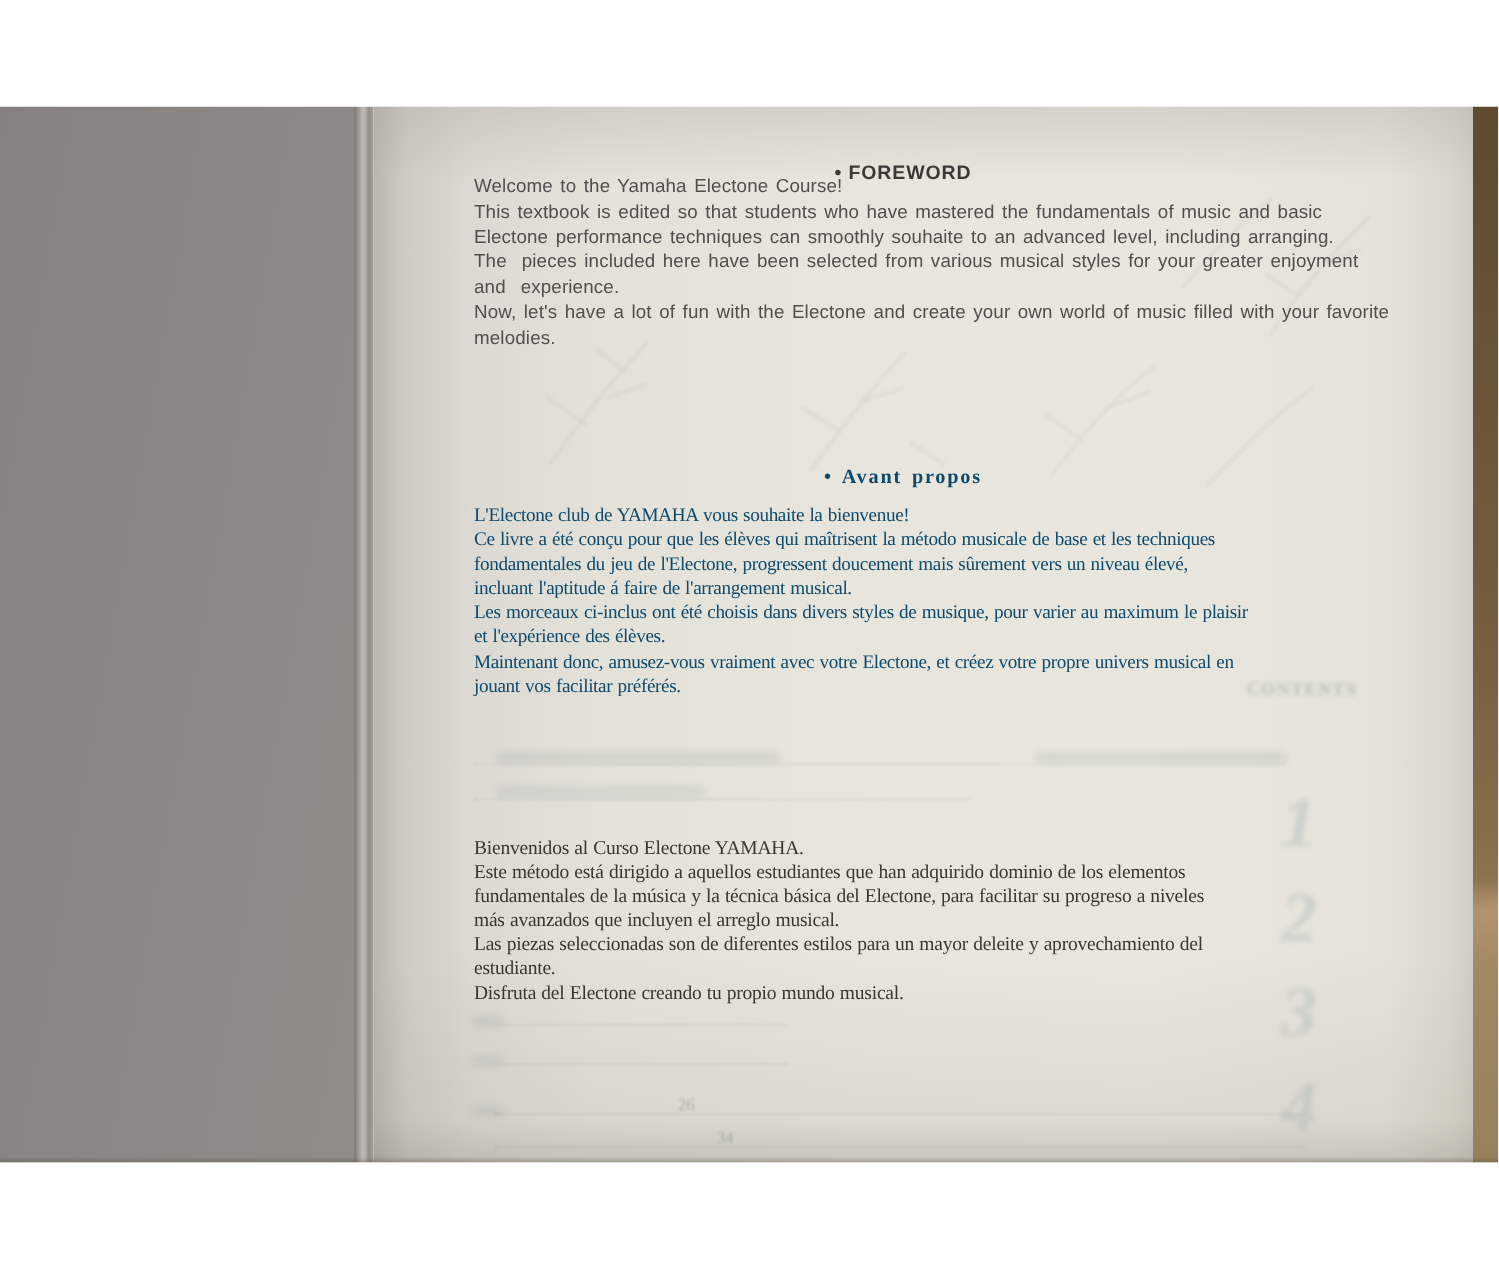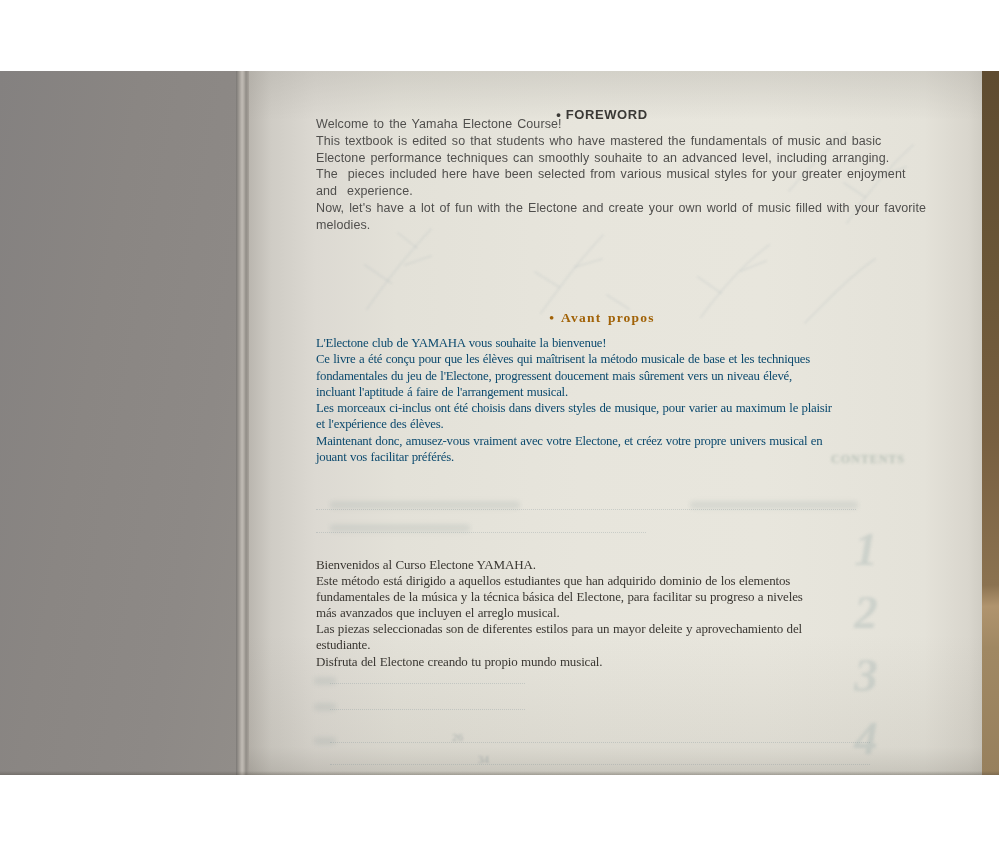--- a/index.html
+++ b/index.html
@@ -18,21 +18,21 @@
      background:linear-gradient(to bottom,rgba(165,162,155,.30) 0%,rgba(165,162,155,0) 7%,
                 rgba(255,255,255,0) 80%,rgba(120,115,103,.10) 96%,rgba(90,85,75,.22) 100%);}
   .table-strip{position:absolute;right:0;top:0;width:17px;height:100%;
      background:linear-gradient(178deg,#5e4b30 0%,#6a5637 28%,#775f40 52%,#8b7250 73%,
                 #b0946e 76%,#a08863 82%,#97805d 100%);}
   .photo-bottom-shadow{position:absolute;left:0;bottom:0;width:100%;height:4px;
      background:linear-gradient(to bottom,rgba(60,55,45,0),rgba(60,55,45,.28));}
   
   .heading{position:absolute;left:324px;width:556px;text-align:center;white-space:pre;}
   .h-sans{font:bold 13px/14px "Liberation Sans",sans-serif;color:#3a3936;letter-spacing:.6px;}
-  .h-serif{font:bold 13.5px/14px "Liberation Serif",serif;color:#a16207;letter-spacing:1.2px;word-spacing:2px;}
+  .h-serif{font:bold 13.5px/14px "Liberation Serif",serif;color:#0c4a6e;letter-spacing:1.2px;word-spacing:2px;}
   .block{position:absolute;left:316px;width:560px;}
   .line{white-space:pre;}
   .eng .line{font:12.5px/16.8px "Liberation Sans",sans-serif;color:#504f4d;word-spacing:1.4px;letter-spacing:.1px;}
   .fra .line{font:12.8px/16.3px "Liberation Serif",serif;color:#0c4a6e;letter-spacing:-.25px;word-spacing:.6px;}
   .esp .line{font:13px/16.1px "Liberation Serif",serif;color:#3a3732;letter-spacing:-.15px;word-spacing:.4px;}
   
   .ghost-contents{position:absolute;left:831px;top:381px;font:bold 12px "Liberation Serif",serif;
      color:rgba(138,158,148,.48);letter-spacing:1px;filter:blur(1.4px);}
   .ghost-numeral{position:absolute;left:843px;width:46px;text-align:center;
      font:bold italic 47px/52px "Liberation Serif",serif;color:rgba(148,168,170,.30);filter:blur(1.6px);}

